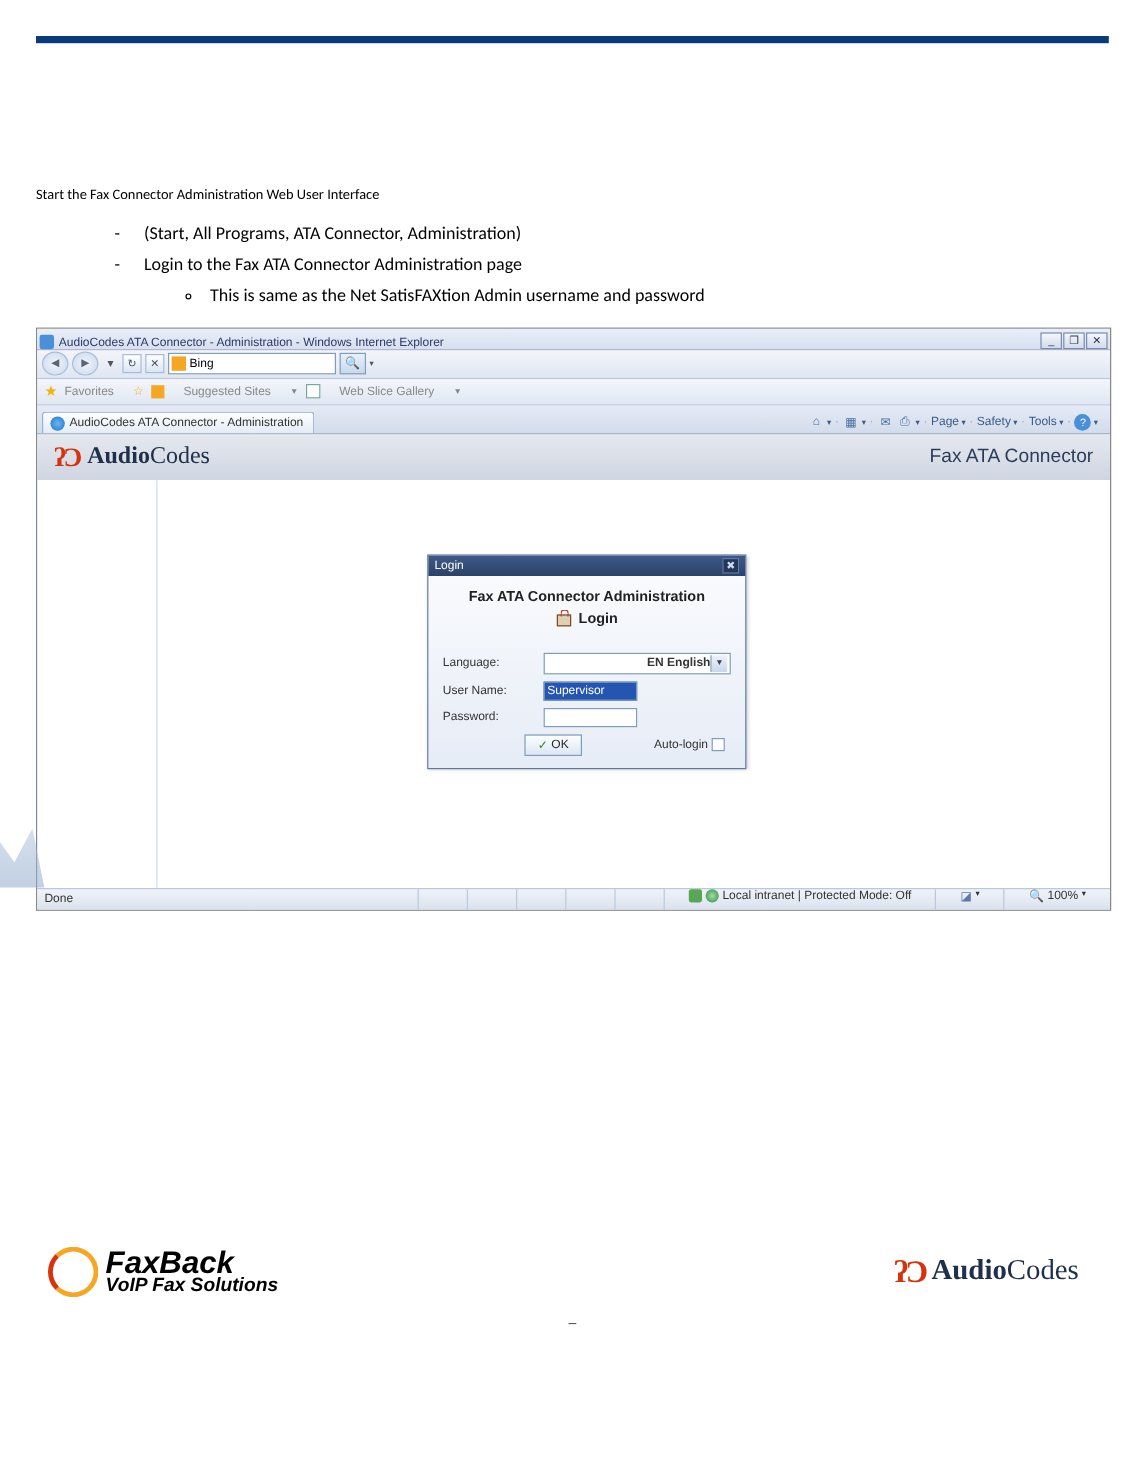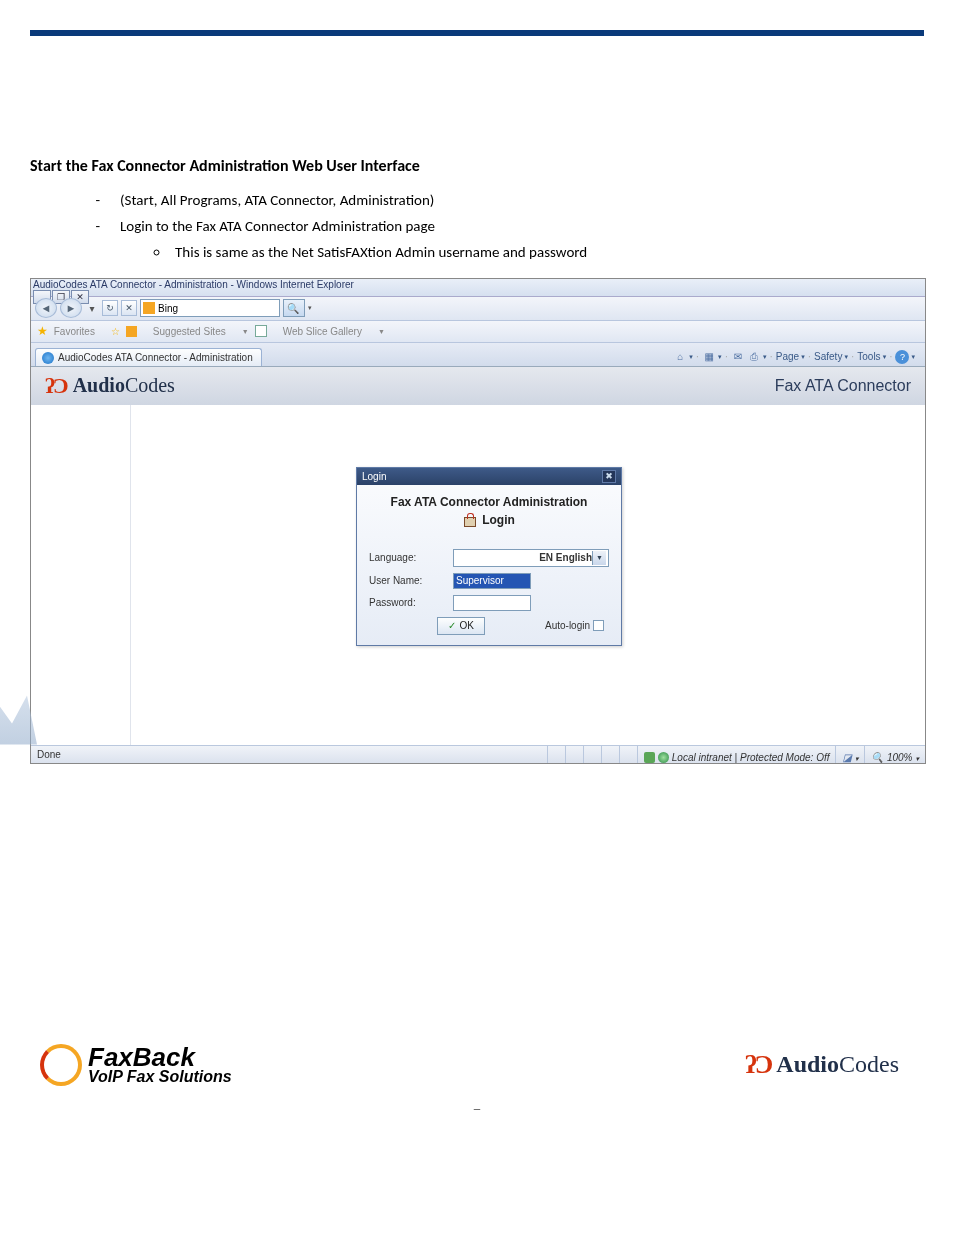--- a/index.html
+++ b/index.html
@@ -1,27 +1,27 @@
 <!DOCTYPE html>
 <html><head>
 <meta charset="utf-8">
 <style>
 * { box-sizing: border-box; margin: 0; padding: 0; }
 body { font-family: "Segoe UI", Calibri, Arial, sans-serif; background: #fff; width: 954px; }
 .page { padding: 30px 30px 0 30px; }
 .header-rule { height: 6px; background: #0a3a7a; margin-bottom: 120px; }
-.doc-heading { font-weight: bold; font-size: 16px; margin-bottom: 14px; }
+.doc-heading { font-weight: normal; font-size: 12px; margin-bottom: 14px; }
 .doc-list { margin-left: 70px; font-size: 15px; line-height: 1.5; }
 .doc-list li { margin-bottom: 3px; list-style-type: "-"; padding-left: 20px; }
 .doc-sublist { margin-left: 30px; margin-top: 4px; }
 .doc-sublist li { list-style-type: circle; padding-left: 5px; margin-left: 20px; }
 
 
 .browser-frame { margin: 14px 0 0 0; width: 896px; border: 1px solid #888; background: #e8ecf4; font-size: 10px; font-family: Tahoma, Arial, sans-serif; }
-.titlebar { background: linear-gradient(#e9eff8,#d6e0f0); height: 18px; display: flex; align-items: flex-start; padding: 0 2px; border-bottom: 1px solid #aac; flex-direction: column; }
+.titlebar { background: linear-gradient(#e9eff8,#d6e0f0); height: 18px; display: flex; align-items: flex-end; padding: 0 2px; border-bottom: 1px solid #aac; }
 .titlebar-icon { width:12px; height:12px; margin-right:4px; background:#4a90d9; border-radius:2px; }
 .titlebar-text { flex:1; color:#2a3a66; font-size:10px; }
 .winbtns { display:flex; gap:1px; }
 .winbtn { width:18px; height:14px; border:1px solid #7a8db0; background:linear-gradient(#f4f6fa,#d2dcec); display:flex; align-items:center; justify-content:center; font-size:9px; color:#334; }
 .addrbar { display:flex; align-items:center; height:24px; padding:2px 4px; gap:3px; background:linear-gradient(#f3f5fa,#dfe6f2); border-bottom:1px solid #b8c6de; }
 .navbtn { width:22px; height:20px; border:1px solid #a8bcd8; border-radius:50%; background:radial-gradient(#f0f4fa,#c9d9ec); display:flex; align-items:center; justify-content:center; color:#567; font-size:11px; }
 .url-box { flex:0 0 560px; height:18px; border:1px solid #7f9db9; background:#fff; display:flex; align-items:center; padding:0 3px; gap:4px; }
 .page-ic { width:12px; height:12px; background:#fff; border:1px solid #7a9; display:inline-block; }
 .url-txt { color:#000; font-size:10px; }
 .url-dd { width:14px; text-align:center; color:#555; }
@@ -76,21 +76,21 @@
 .username-val { background:#2455b3; }
 .btn-row { display:flex; align-items:center; justify-content:flex-start; gap:60px; margin-top:6px; padding-left:68px; }
 .ok-btn { width:48px; height:18px; border:1px solid #7f9db9; background:linear-gradient(#fdfefe,#dce6f3); font-size:10px; display:flex; align-items:center; justify-content:center; gap:3px; color:#222; }
 .ok-btn .chk { color:#2a8a2a; font-size:10px; }
 .autologin { display:flex; align-items:center; gap:3px; font-size:10px; color:#333; }
 .autologin-box { width:11px; height:11px; border:1px solid #7f9db9; background:#fff; }
 
 .statusbar { height:18px; background:linear-gradient(#f0f3f8,#dbe2ee); border-top:1px solid #bac8de; display:flex; align-items:center; font-size:10px; color:#333; }
 .sb-l { padding:0 6px; flex:0 0 auto; }
 .sb-cells { display:flex; margin-left:auto; height:100%; }
-.sb-cell { border-left:1px solid #bac8de; padding:0 6px; display:flex; align-items:flex-end; gap:3px; height:100%;font-style:italic; }
+.sb-cell { border-left:1px solid #bac8de; padding:0 20px; display:flex; align-items:flex-start; gap:3px; height:100%; }
 .sb-empty { width:18px; }
 .sb-zone-ic { width:11px; height:11px; background:#5aa657; display:inline-block; border-radius:2px; }
 .sb-globe-ic { width:11px; height:11px; border-radius:50%; background:radial-gradient(#9fe0a0,#2a8a44); display:inline-block; }
 .sb-zoom-ic { color:#5a7aae; }
 
 .footer { margin-top:280px; display:flex; align-items:center; justify-content:space-between; padding:0 25px 20px 10px; }
 .fb-logo { display:flex; align-items:center; gap:6px; }
 .fb-swirl { width:42px; height:42px; border:4px solid #f5a623; border-left-color:#d6330c; border-radius:50%; position:relative; }
 .fb-txt { display:flex; flex-direction:column; font-style:italic; font-family:Arial; line-height:.95; }
 .fb-main { font-size:26px; font-weight:bold; color:#000; }

